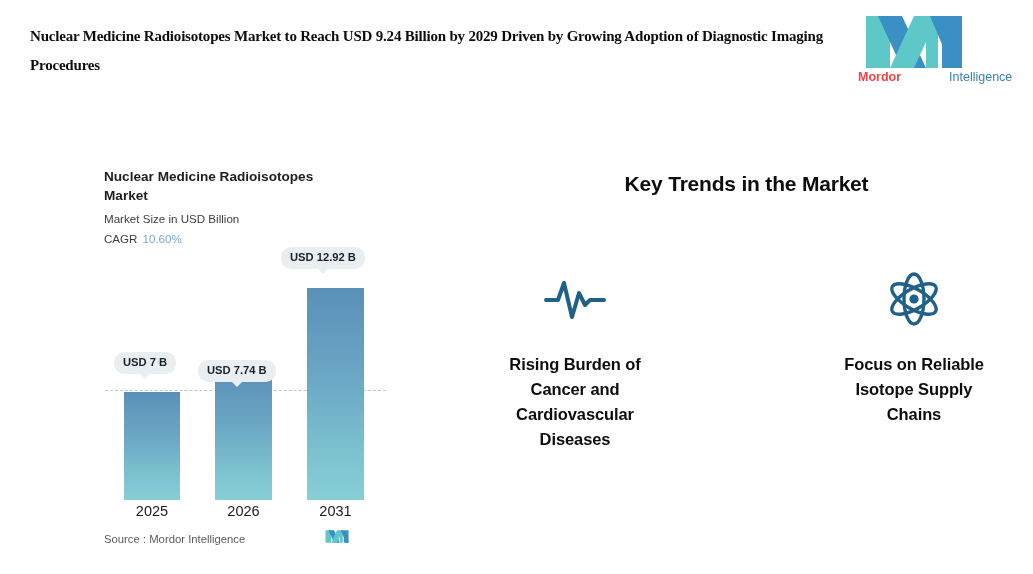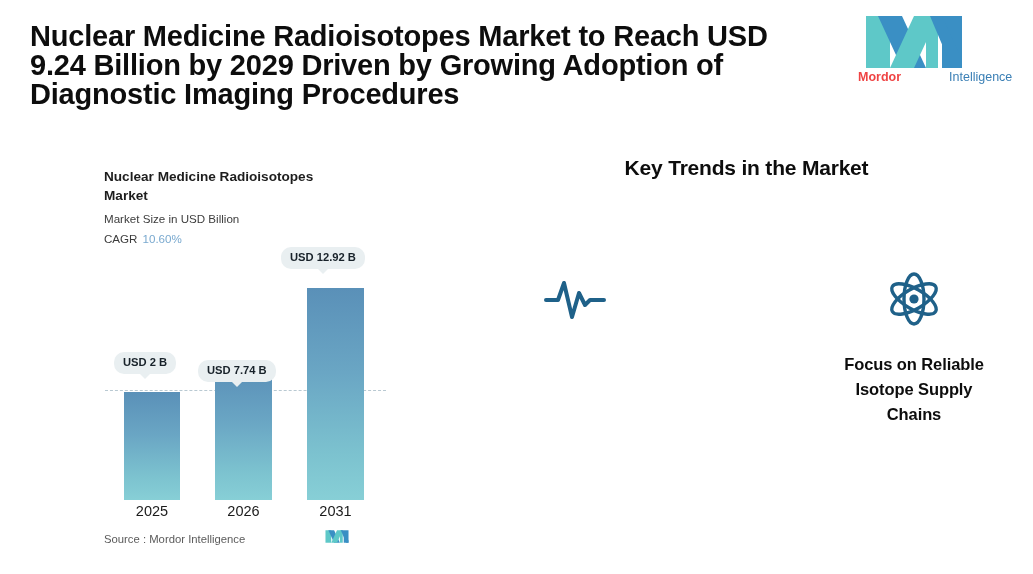--- a/index.html
+++ b/index.html
@@ -22,25 +22,26 @@
     position: absolute;
     left: 0; top: 0;
     width: 1033px;
     height: 120px;
   }
   #headline {
     position: absolute;
     left: 30px;
     top: 22px;
     width: 800px;
-    font-size: 29px;
+    font-size: 15px;
     font-weight: bold;
     line-height: 29px;
     letter-spacing: -0.2px;
     color: #0d0d0d;
+    font-family: Liberation Serif, serif;
   }
 
   
   #header-logo {
     position: absolute;
     left: 858px;
     top: 16px;
     width: 112px;
     height: 72px;
   }
@@ -171,21 +172,21 @@
   
   #trends-panel {
     position: absolute;
     left: 460px;
     top: 148px;
     width: 573px;
     height: 400px;
   }
   #trends-title {
     position: absolute;
-    left: 0; top: 8px;
+    left: 0; top: 24px;
     width: 573px;
     text-align: center;
     font-size: 21px;
     font-weight: bold;
     letter-spacing: -0.2px;
     color: #0d0d0d;
   }
   .trend {
     position: absolute;
     top: 120px;
@@ -244,21 +245,21 @@
   </div>
 
   <div id="plot">
 
     <div class="dashline"></div>
 
     <div class="bar b1"></div>
     <div class="bar b2"></div>
     <div class="bar b3"></div>
 
-    <div class="pill p1">USD 2 B</div>
+    <div class="pill p1">USD 7 B</div>
     <div class="pill p2">USD 7.74 B</div>
     <div class="pill p3">USD 12.92 B</div>
 
     <div class="xlabel x1">2025</div>
     <div class="xlabel x2">2026</div>
     <div class="xlabel x3">2031</div>
   </div>
 
   <div id="chart-source">Source :  Mordor Intelligence</div>
 
@@ -275,20 +276,21 @@
 <div id="trends-panel">
 
   <div id="trends-title">Key Trends in the Market</div>
 
   <div class="trend t1">
     <div class="trend-icon">
       <svg width="62" height="48" viewBox="0 0 62 48">
         <path d="M2 25 L14 25 L20 8 L28 42 L35 18 L41 30 L46 25 L60 25" fill="none" stroke="#1f6189" stroke-width="4" stroke-linecap="round" stroke-linejoin="round"></path>
       </svg>
     </div>
+    <div class="trend-label">Rising Burden of Cancer and Cardiovascular Diseases</div>
   </div>
 
 
   <div class="trend t3">
     <div class="trend-icon">
       <svg width="58" height="56" viewBox="0 0 58 56">
         <g fill="none" stroke="#1f6189" stroke-width="3.4">
           <ellipse cx="29" cy="28" rx="10" ry="25"></ellipse>
           <ellipse cx="29" cy="28" rx="10" ry="25" transform="rotate(60 29 28)"></ellipse>
           <ellipse cx="29" cy="28" rx="10" ry="25" transform="rotate(120 29 28)"></ellipse>

